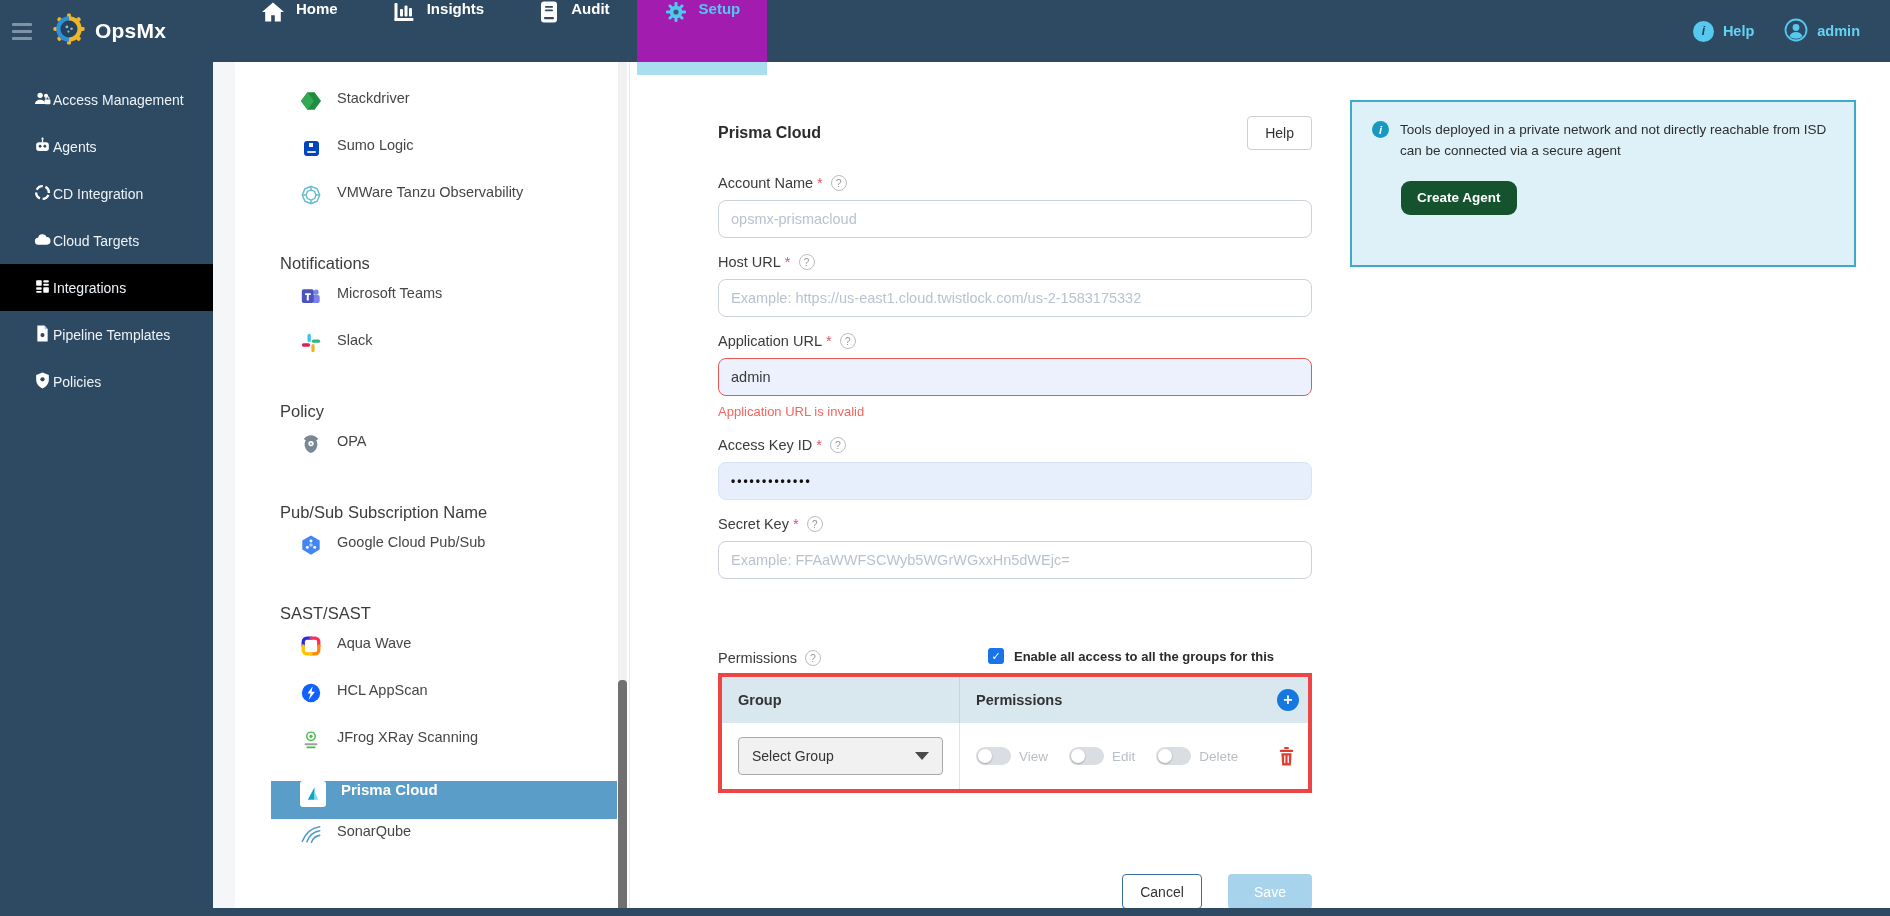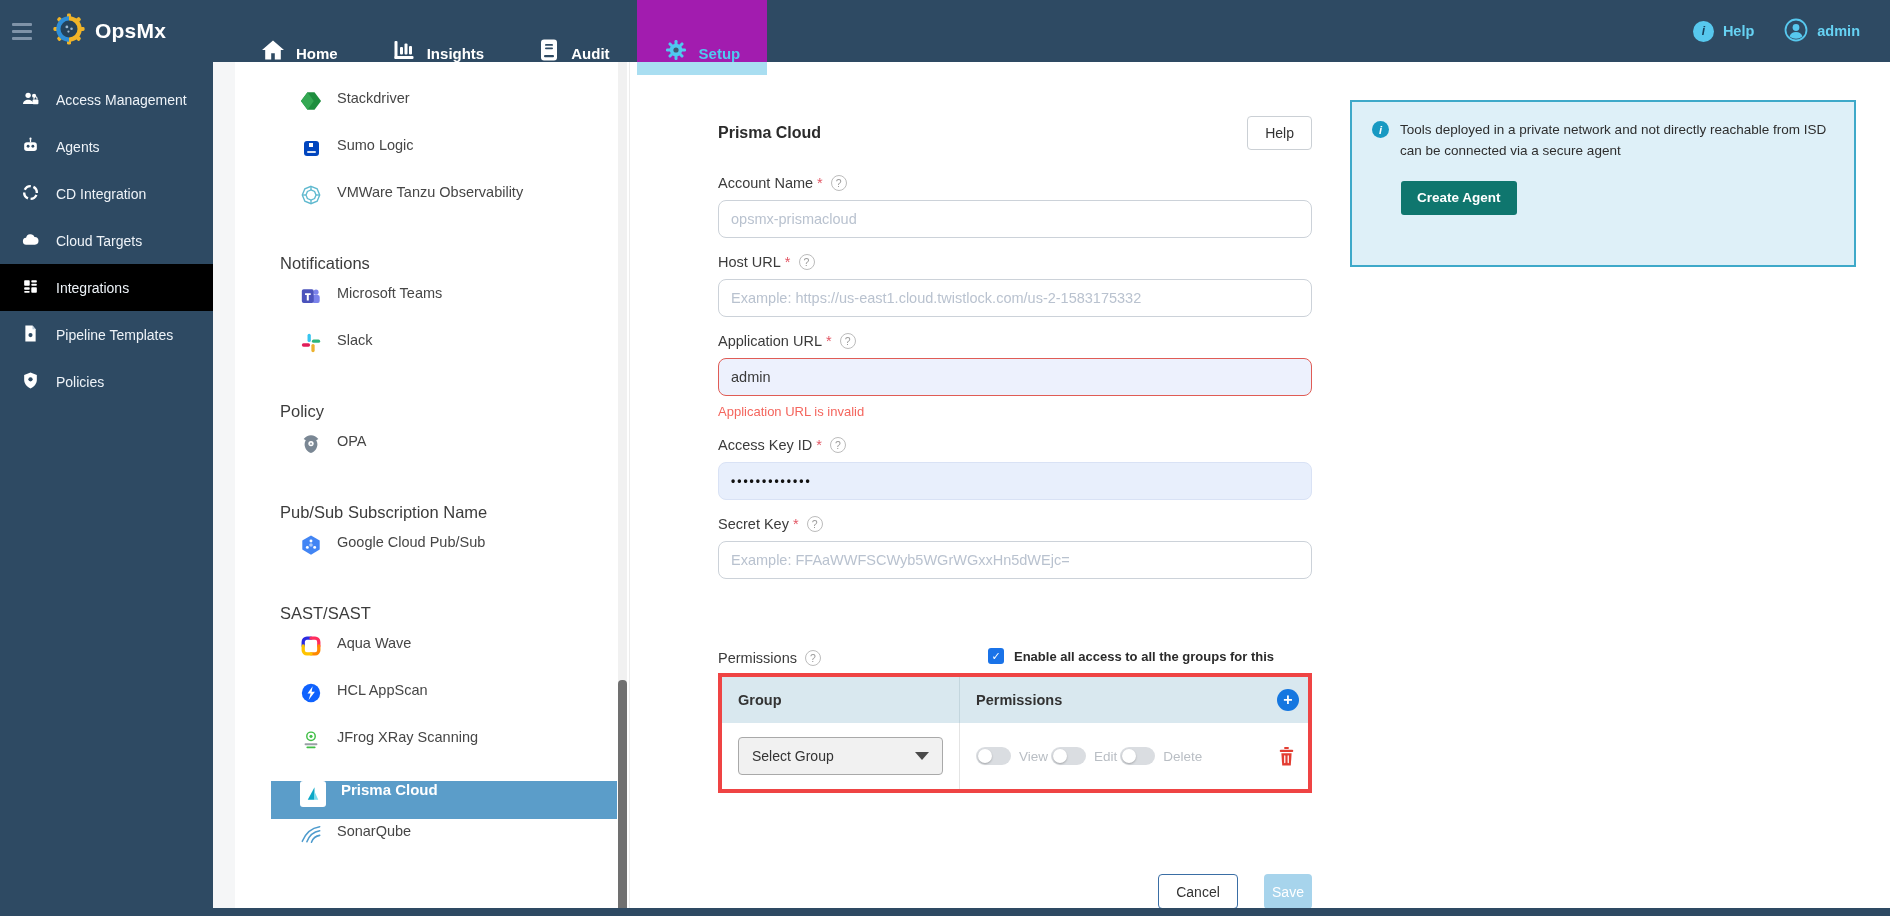--- a/index.html
+++ b/index.html
@@ -6,34 +6,34 @@
   html,body { width:1890px; height:916px; overflow:hidden; background:#fff;
     font-family:"Liberation Sans","DejaVu Sans",sans-serif; }
 
   
   .navbar { position:relative; height:62px; background:#2e4a63; display:flex; align-items:stretch; z-index:30; }
   .hamburger { width:44px; display:flex; flex-direction:column; justify-content:center; gap:4px; padding-left:12px; cursor:pointer; }
   .hamburger i { display:block; width:20px; height:3px; background:#7f93a8; border-radius:1px; }
   .brand { display:flex; align-items:center; gap:9px; margin-left:8px; padding-right:20px; }
   .brand-name { color:#fff; font-size:21px; font-weight:700; letter-spacing:.2px; }
   .nav-tabs { display:flex; margin-left:48px; }
-  .nav-tab { display:flex; align-items:flex-end; gap:11px; padding:0 27px; color:#fff; font-size:15px; font-weight:600; cursor:pointer; position:relative; }
+  .nav-tab { display:flex; align-items:flex-start; gap:11px; padding:0 27px; color:#fff; font-size:15px; font-weight:600; cursor:pointer; position:relative; }
   .nav-tab svg { display:block; }
   .nav-tab.active { background:#a21caf; color:#4fc9ef; }
   .nav-tab.active::after { content:""; position:absolute; left:0; right:0; top:62px; height:13px; background:#a9def1; }
   .nav-right { margin-left:auto; display:flex; align-items:center; gap:30px; padding-right:30px; }
   .nav-help, .nav-user { display:flex; align-items:center; gap:9px; color:#66d2f3; font-size:14.5px; font-weight:600; cursor:pointer; }
   .info-round { width:21px; height:21px; border-radius:50%; background:#57c8ee; color:#1d3putsch overflow:hidden; color:#17405c; font-weight:800; font-size:12px; display:flex; align-items:center; justify-content:center; font-style:italic; }
 
   
   .app-body { display:flex; height:854px; position:relative; }
 
   
   .sidebar { width:213px; background:#2e4a63; padding-top:14px; flex:none; }
-  .side-item { height:47px; display:flex; align-items:center; gap:16px; padding-left:21px; color:#eef3f8; font-size:14px; cursor:pointer; }
+  .side-item { height:47px; display:flex; align-items:center; gap:1px; padding-left:33px; color:#eef3f8; font-size:14px; cursor:pointer; }
   .side-item svg { flex:none; }
   .side-item.selected { background:#000000; }
 
   
   .int-panel { width:417px; flex:none; position:relative;
     background:linear-gradient(to right,#f5f6f7 0,#f5f6f7 22px,#ffffff 22px); border-right:1px solid #ececec; padding-top:28px; overflow:hidden; }
   .int-header { height:44px; margin-top:10px; display:flex; align-items:center; padding-left:67px; font-size:16.5px; color:#3c3c3c; }
   .int-item { height:47px; display:flex; align-items:flex-start; gap:15px; padding-left:29px; margin:0 12px 0 58px; font-size:14.5px; color:#464646; cursor:pointer; }
   .int-item .ic { width:22px; height:22px; flex:none; display:flex; align-items:center; justify-content:center; }
   .int-item.selected { height:38px; margin-top:5px; margin-bottom:4px; background:#5b9dc9; color:#fff; font-weight:600; font-size:15px; }
@@ -69,37 +69,37 @@
   .perm-table { margin-top:6px; width:594px; border:4px solid #ef4444; }
   .pt-head { display:flex; height:46px; background:#d9e8ef; }
   .pt-c1 { width:238px; border-right:1px solid #c3d6de; display:flex; align-items:center; padding-left:16px; }
   .pt-c2 { flex:1; display:flex; align-items:center; padding-left:16px; position:relative; }
   .pt-head .cell-t { font-size:14.5px; font-weight:700; color:#333; }
   .plus-btn { position:absolute; right:9px; top:12px; width:22px; height:22px; border-radius:50%; background:#1577e0; color:#fff; font-size:16px; font-weight:700; display:flex; align-items:center; justify-content:center; cursor:pointer; line-height:1; }
   .pt-body { display:flex; height:66px; background:#fff; }
   .pt-body .pt-c1 { border-right:1px solid #e4e4e4; padding:14px 16px; align-items:center; }
   .group-select { width:206px; height:38px; background:#f1f1f1; border:1px solid #a9a9a9; border-radius:4px; display:flex; align-items:center; justify-content:space-between; padding:0 13px; font-size:14px; color:#333; cursor:pointer; }
   .caret { width:0; height:0; border-left:7px solid transparent; border-right:7px solid transparent; border-top:8px solid #4a4a4a; }
-  .toggles { display:flex; align-items:center; gap:3px; width:100%; padding-right:12px; }
+  .toggles { display:flex; align-items:center; gap:21px; width:100%; padding-right:12px; }
   .tog-group { display:flex; align-items:center; gap:8px; }
   .toggle { width:35px; height:18px; background:#dadde1; border-radius:9px; position:relative; cursor:pointer; flex:none; }
   .toggle .knob { position:absolute; left:2px; top:2px; width:14px; height:14px; background:#fff; border-radius:50%; box-shadow:0 1px 2px rgba(0,0,0,.25); }
   .tog-label { font-size:13.5px; color:#b9bec4; }
   .trash { margin-left:auto; cursor:pointer; display:flex; }
 
   .btn-row { margin-top:81px; width:594px; display:flex; justify-content:flex-end; gap:26px; }
   .btn-cancel { width:80px; height:35px; background:#fff; border:1px solid #3a6ea5; border-radius:4px; color:#333; font-size:14px; cursor:pointer; font-family:inherit; }
-  .btn-save { width:48px; height:35px; background:#a7d4ec; border:none; border-radius:4px; color:#fff; font-size:14px; cursor:default; font-family:inherit; }
+  .btn-save { width:84px; height:35px; background:#a7d4ec; border:none; border-radius:4px; color:#fff; font-size:14px; cursor:default; font-family:inherit; }
 
   
   .info-panel { position:absolute; left:720px; top:38px; width:506px; min-height:167px; background:#def0f8; border:2px solid #3ea9c9; padding:17px 20px 20px 20px; }
   .ip-row { display:flex; gap:11px; }
   .ip-icon { width:17px; height:17px; border-radius:50%; background:#1899c2; color:#fff; font-size:11px; font-weight:800; font-style:italic; display:flex; align-items:center; justify-content:center; flex:none; margin-top:2px; }
   .ip-text { font-size:13.5px; line-height:21px; color:#2e2e2e; width:430px; }
-  .create-agent { display:inline-block; margin:20px 0 0 29px; height:34px; line-height:34px; padding:0 16px; background:#0f766e; color:#fff; font-size:13.5px; font-weight:600; border-radius:3px; border:none; cursor:pointer; font-family:inherit; }
+  .create-agent { display:inline-block; margin:20px 0 0 29px; height:34px; line-height:34px; padding:0 16px; background:#14532d; color:#fff; font-size:13.5px; font-weight:600; border-radius:9px; border:none; cursor:pointer; font-family:inherit; }
 
   .bottom-strip { position:absolute; left:0; right:0; bottom:0; height:8px; background:#2e4a63; z-index:40; }
 </style>
 </head>
 <body>
 
 <div class="navbar">
   <div class="hamburger">
       <i></i>
       <i></i>

